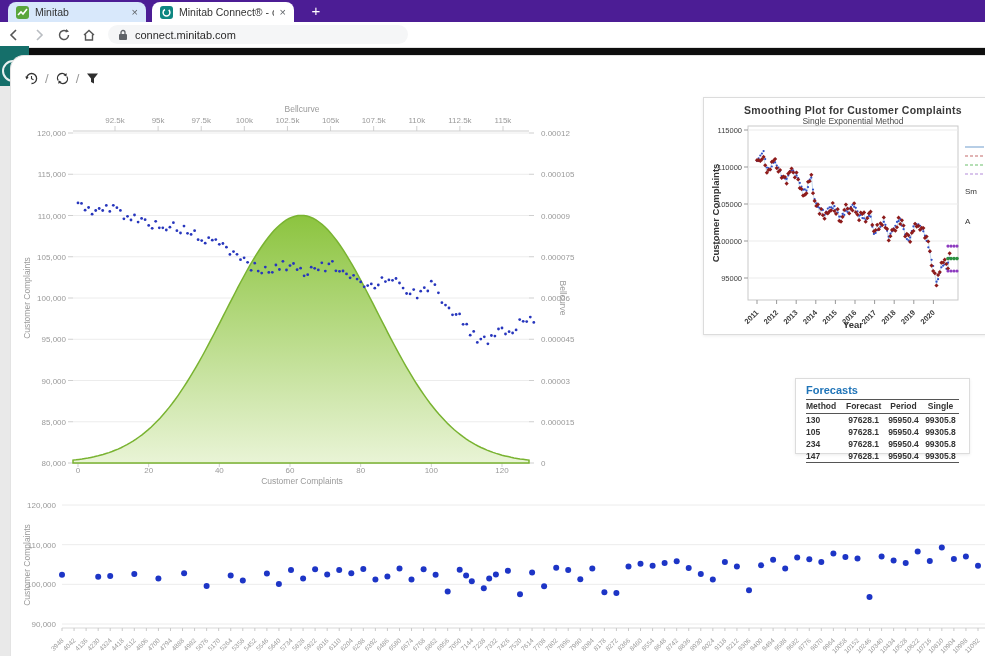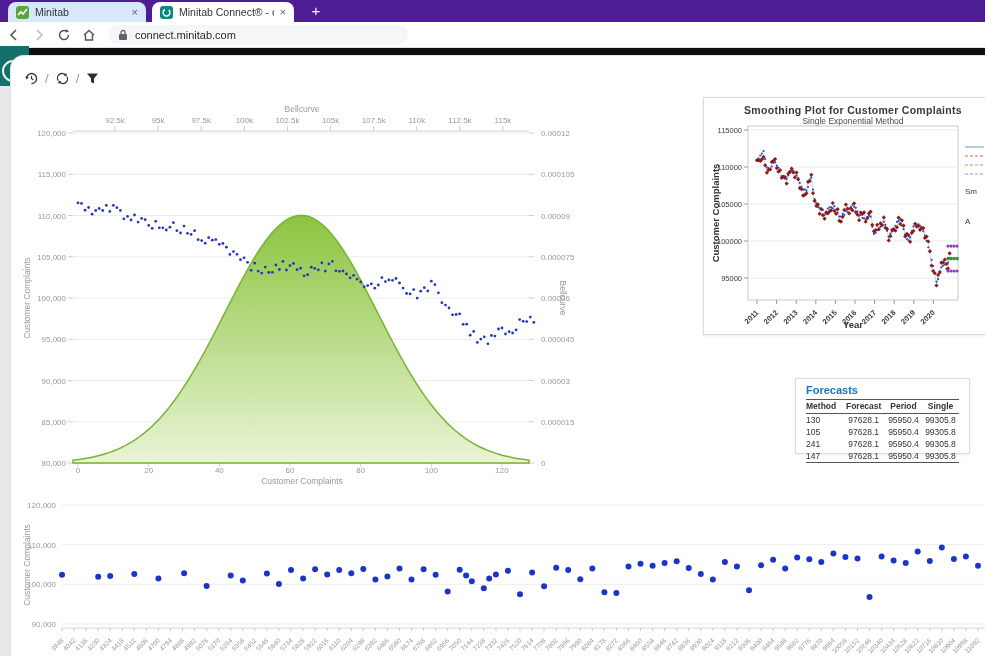--- a/index.html
+++ b/index.html
@@ -31,21 +31,21 @@
 
   
   .card { position:absolute; background:#fff; border:1px solid #dcdcdc; box-shadow:0 1px 3px rgba(0,0,0,.08); }
   .smoothing-card { left:703px; top:97px; width:300px; height:238px; }
   .smoothing-title { position:absolute; top:6px; left:0; width:100%; text-align:center; font-size:10.5px; font-weight:bold; color:#3a3a3a; letter-spacing:.3px; }
   .smoothing-subtitle { position:absolute; top:18px; left:0; width:100%; text-align:center; font-size:8.5px; color:#4a4a4a; }
   .forecast-card { left:795px; top:378px; width:175px; height:76px; padding:5px 10px; }
   .fc-title { font-size:11px; font-weight:bold; color:#1f74b8; margin-bottom:3px; }
   .fc-table { width:100%; border-collapse:collapse; font-size:8.5px; color:#333; }
   .fc-table th { font-weight:bold; border-top:1px solid #555; border-bottom:1px solid #555; padding:1px 0 2px 0; }
-  .fc-table td { padding:1px 0; }
+  .fc-table td { padding:1px 0;font-weight:bold; }
   .fc-table th:first-child, .fc-table td:first-child { text-align:left; }
   .fc-table th, .fc-table td { text-align:center; }
   .fc-table tr:last-child td { border-bottom:1px solid #555; }
 
   .overlay { position:absolute; left:0; top:0; width:985px; height:656px; pointer-events:none; }
   .overlay text { font-family:"Liberation Sans",sans-serif; }
 </style>
 </head>
 <body>
 
@@ -156,21 +156,21 @@
           <td>95950.4</td>
           <td>99305.8</td>
         </tr>
         <tr>
           <td>105</td>
           <td>97628.1</td>
           <td>95950.4</td>
           <td>99305.8</td>
         </tr>
         <tr>
-          <td>241</td>
+          <td>234</td>
           <td>97628.1</td>
           <td>95950.4</td>
           <td>99305.8</td>
         </tr>
         <tr>
           <td>147</td>
           <td>97628.1</td>
           <td>95950.4</td>
           <td>99305.8</td>
         </tr>

